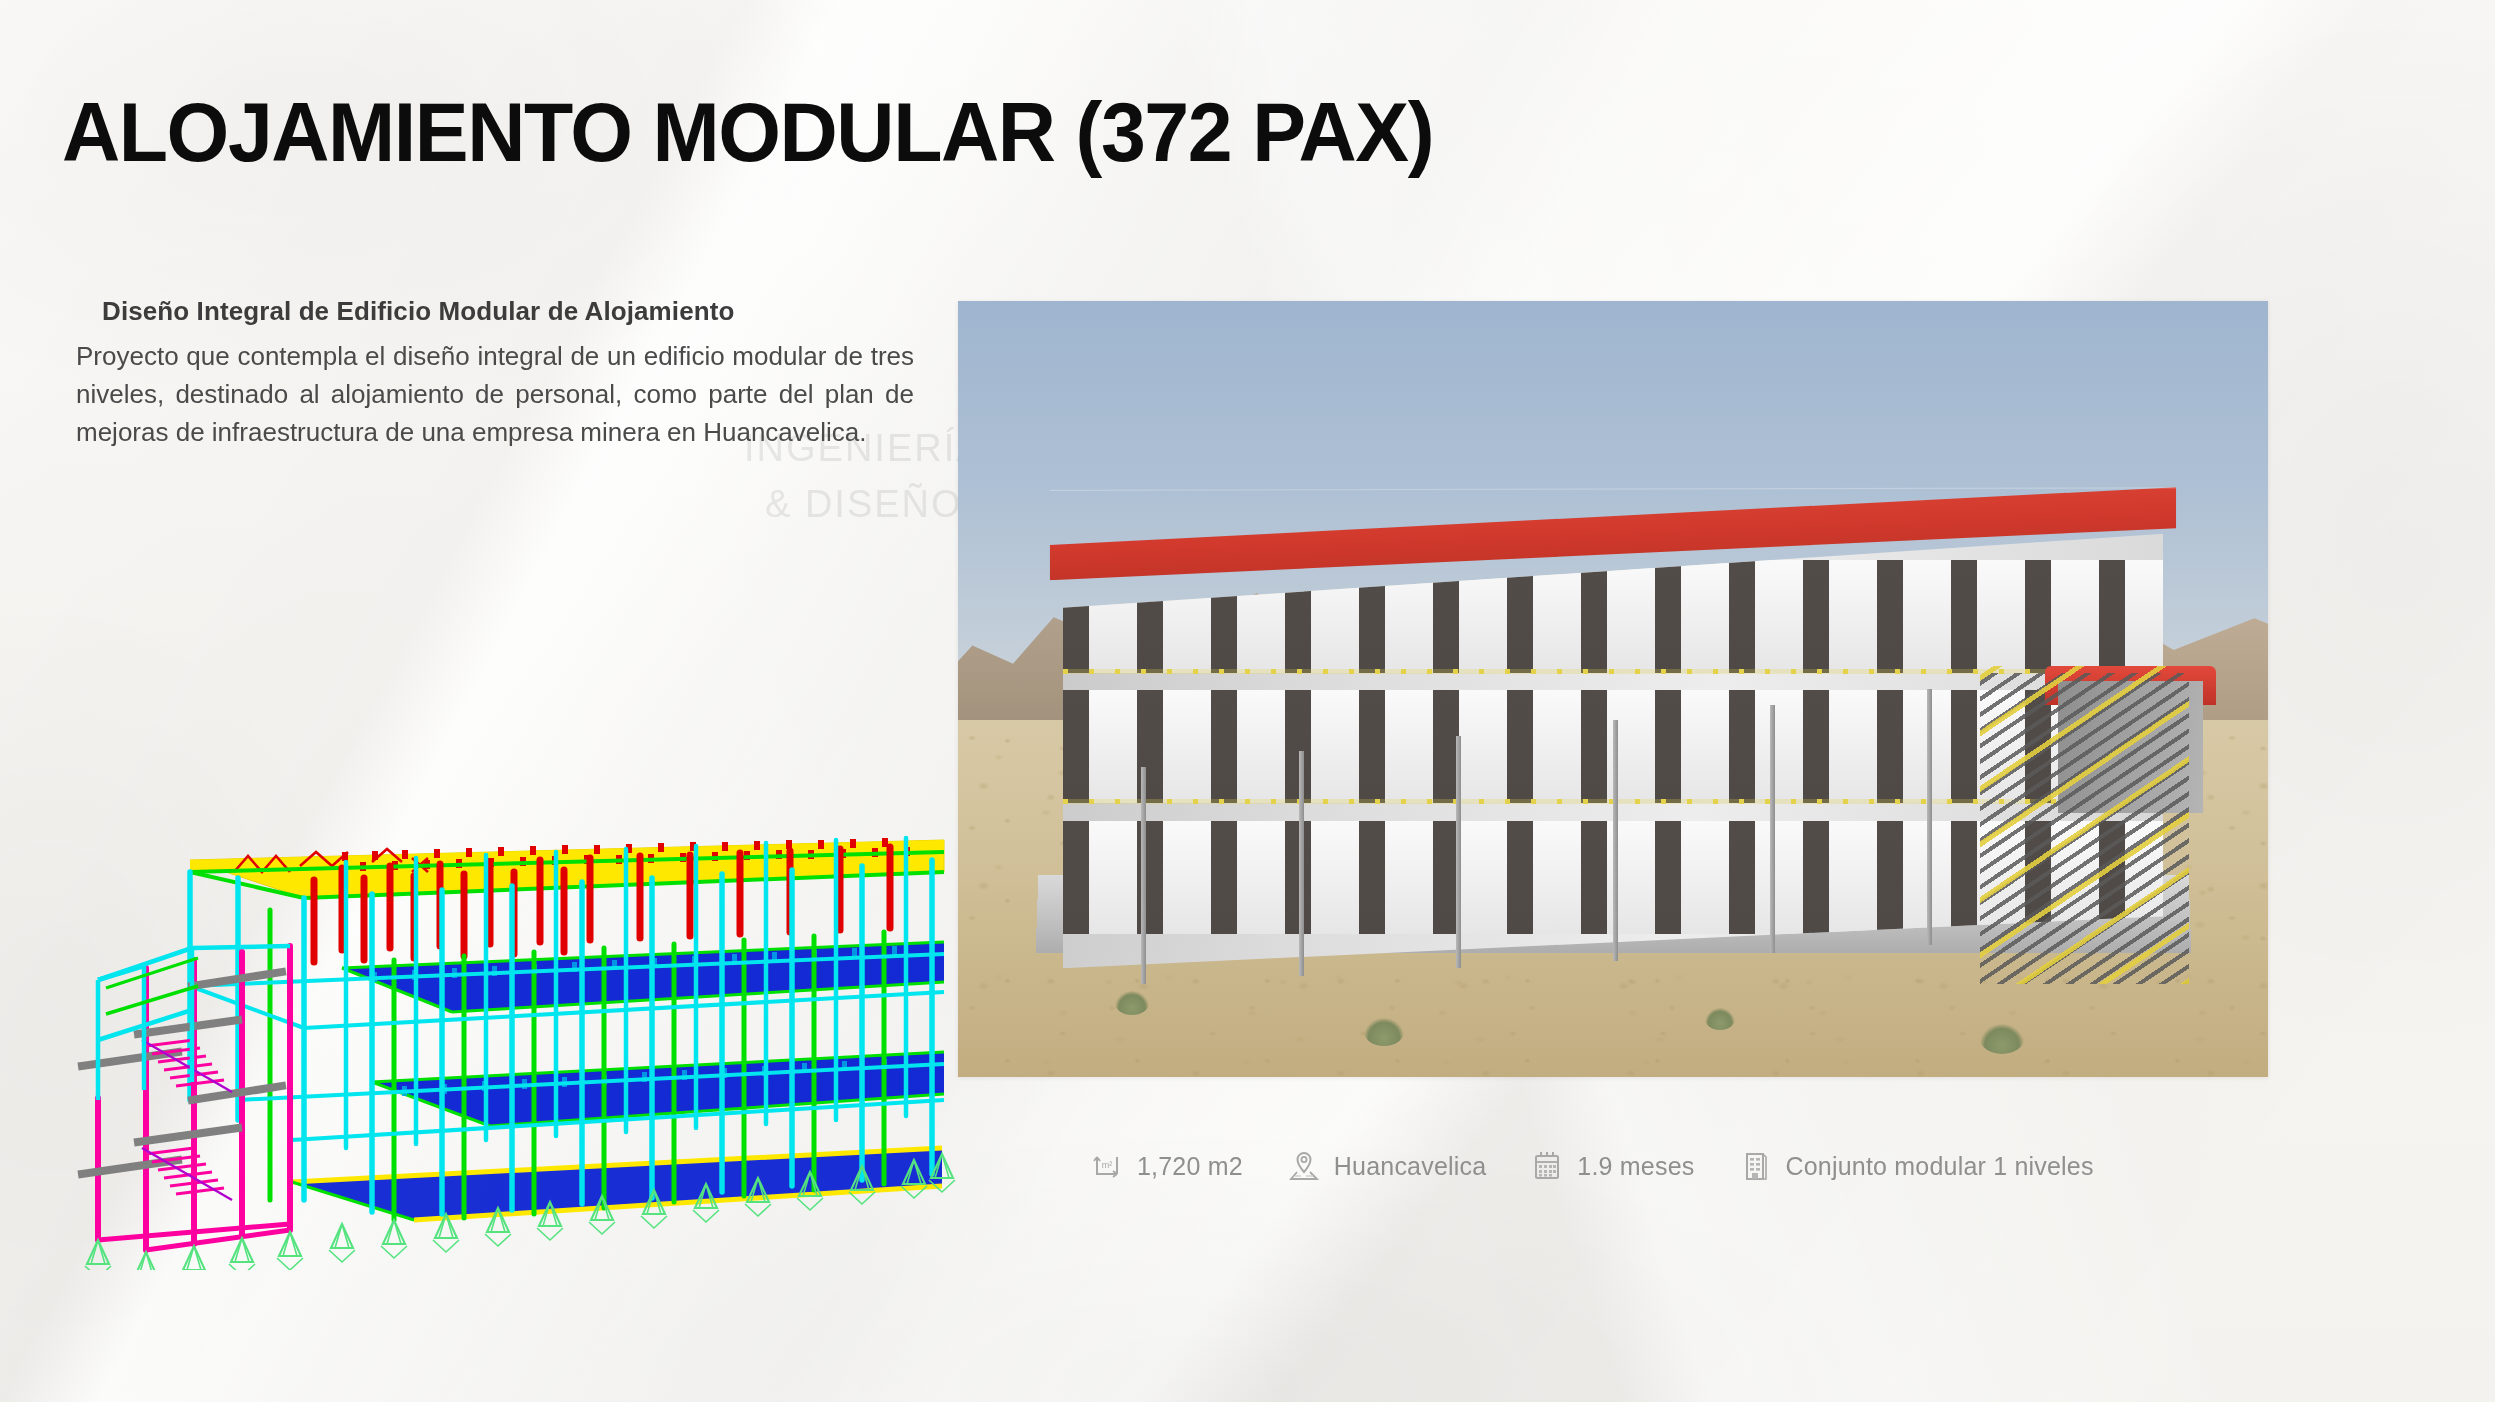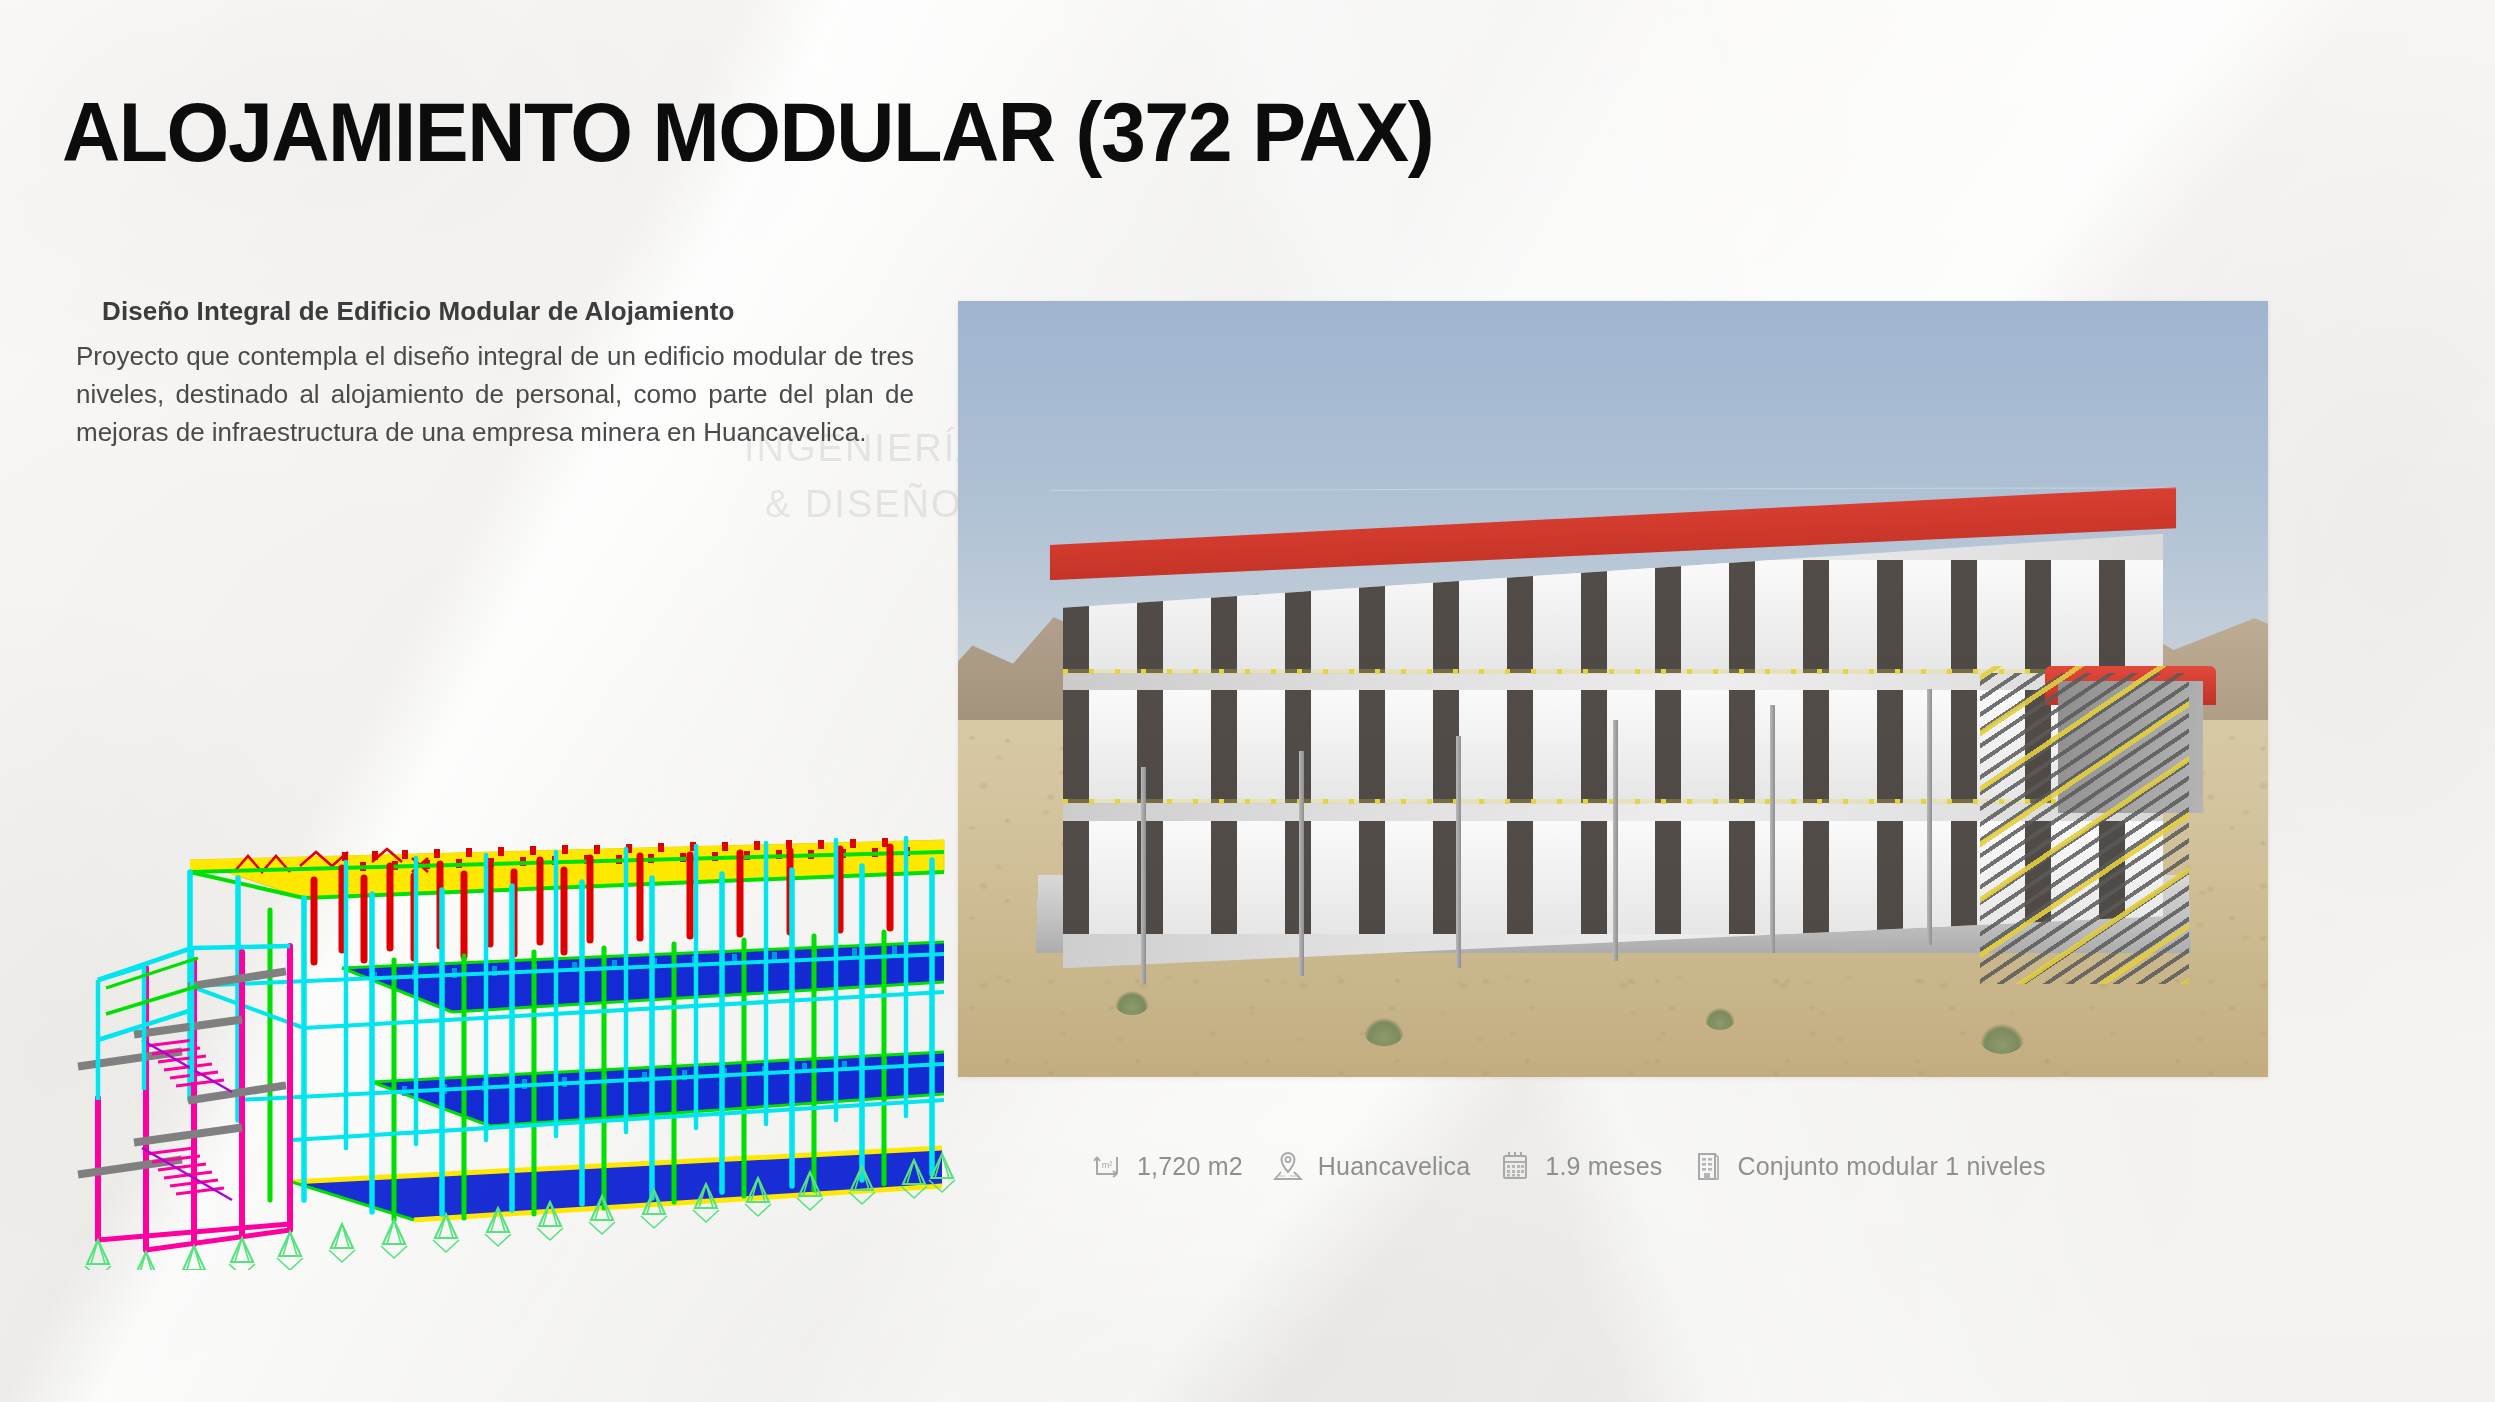--- a/index.html
+++ b/index.html
@@ -183,21 +183,21 @@
   
   .model-wrap{
     position:absolute; left:42px; top:800px;
     width:940px; height:470px;
   }
   .model-svg{ width:100%; height:100%; display:block; }
 
   
   .meta-row{
     position:absolute; left:1090px; top:1148px;
-    display:flex; align-items:center; gap:28px;
+    display:flex; align-items:center; gap:44px;
   }
   .meta-item{ display:flex; align-items:center; gap:13px; }
   .meta-icon{ width:34px; height:36px; flex:none; display:block; }
   .meta-label{
     font-size:25px; color:#8f8f8f; white-space:nowrap; letter-spacing:0.2px;
   }
 </style>
 </head>
 <body>
 

